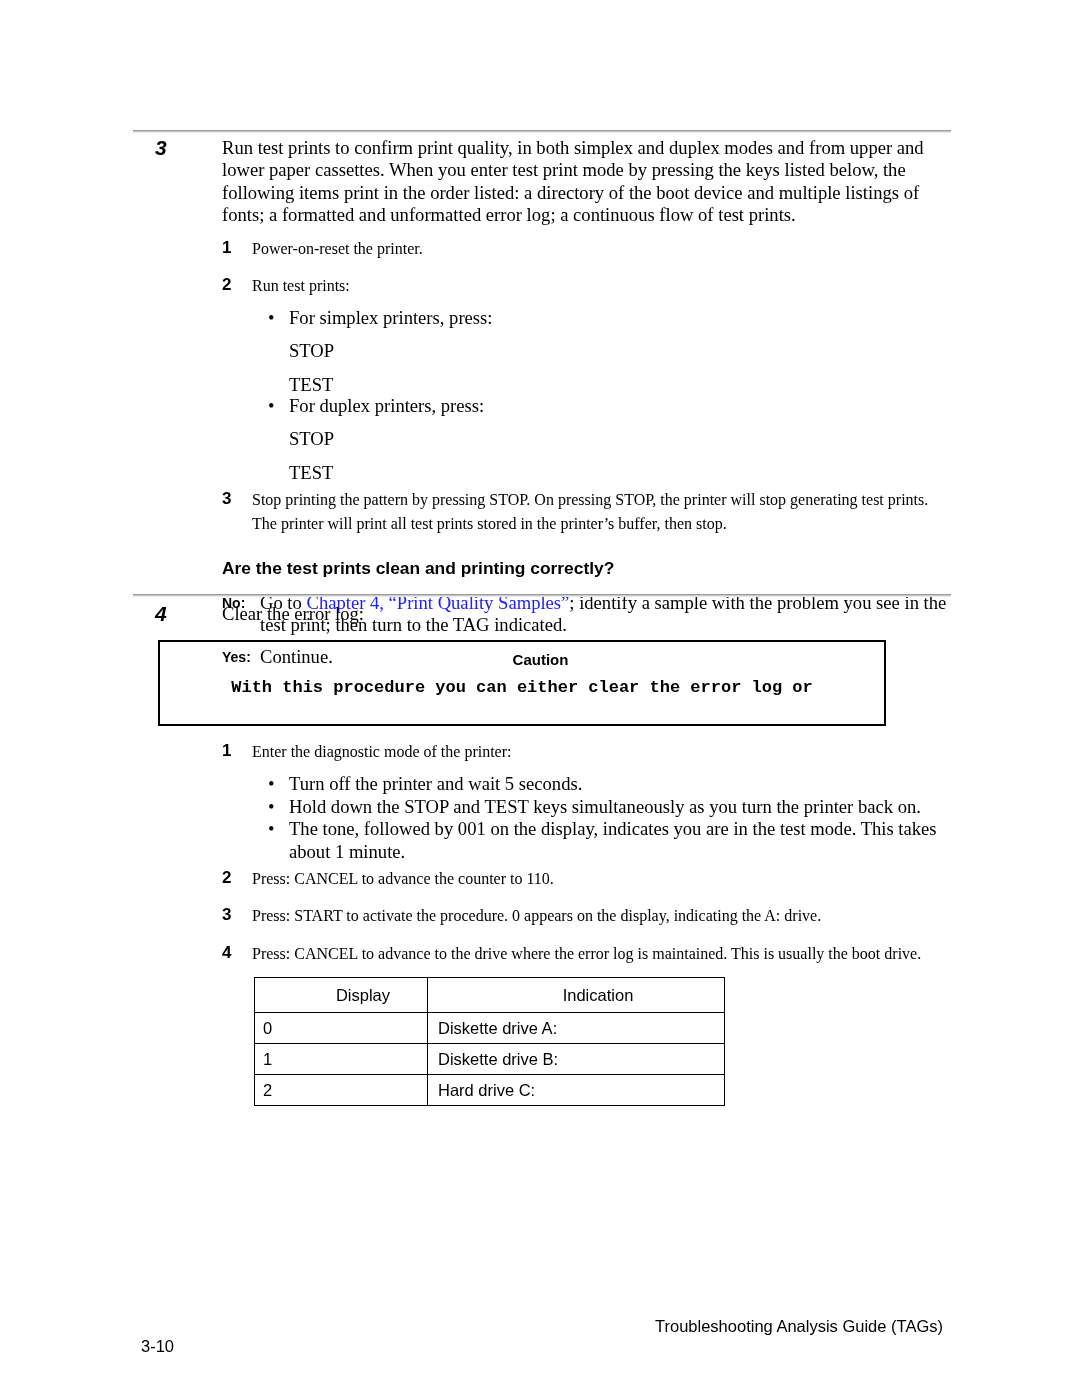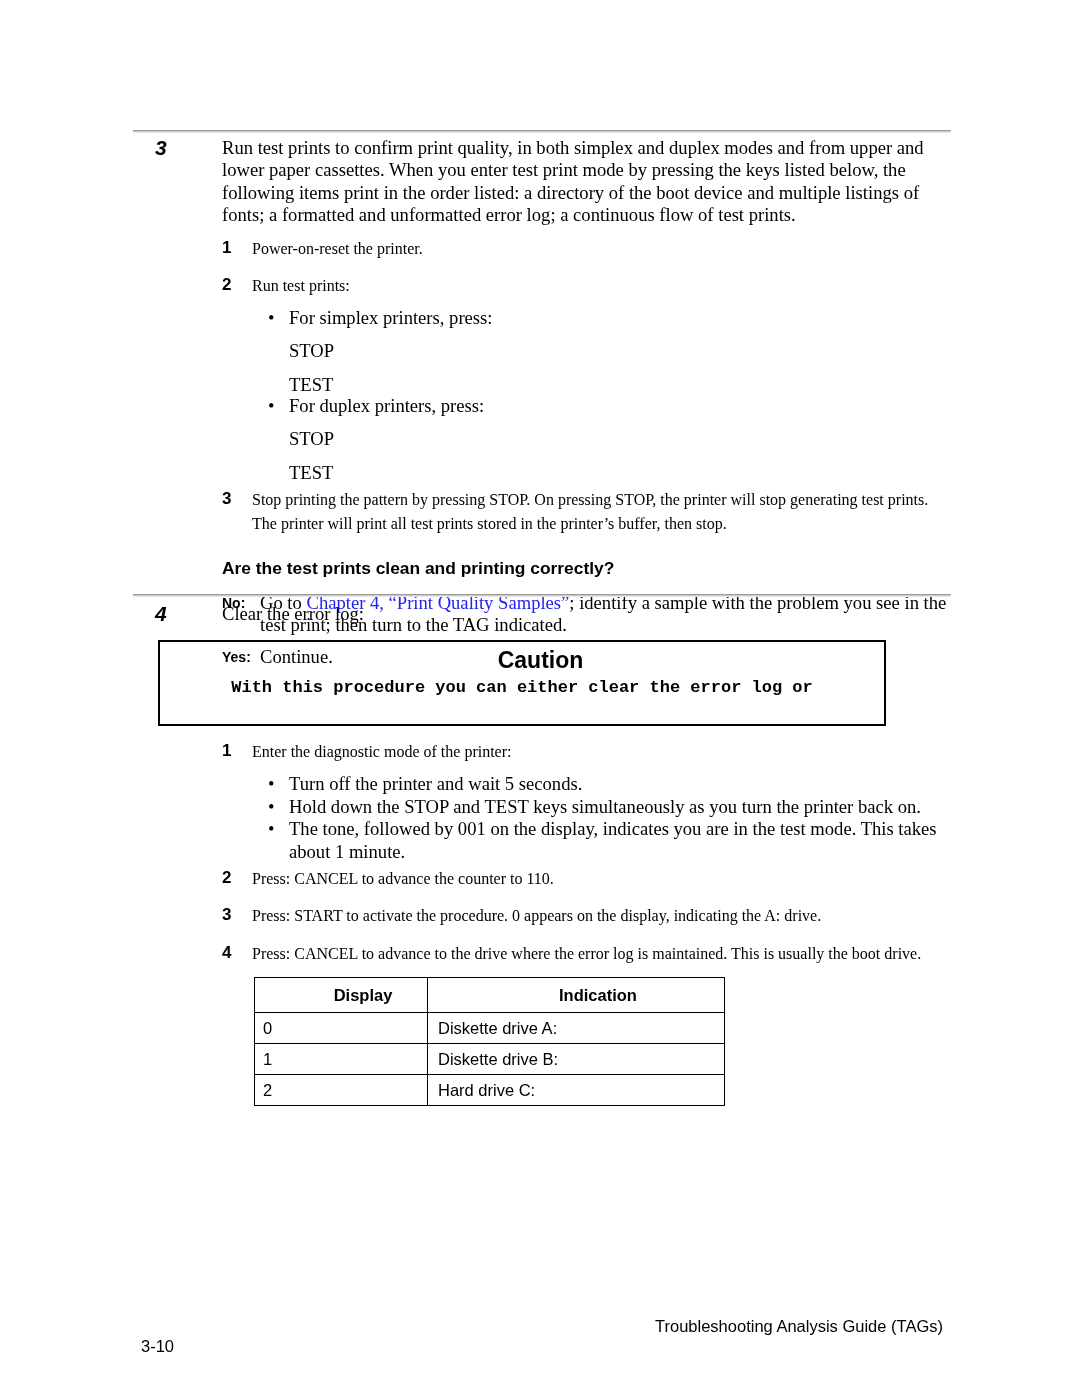--- a/index.html
+++ b/index.html
@@ -134,21 +134,21 @@
     height: 86px;
     border: 2px solid #000000;
     box-sizing: border-box;
     font-family: "Liberation Sans", "DejaVu Sans", sans-serif;
     font-weight: bold;
     text-align: center;
     padding-top: 7px;
     box-sizing: border-box;
   }
   .caution-title {
-    font-size: 23px;
+    font-size: 15px;
     line-height: 22px;
     margin-left: 37px;
   }
   .caution-text {
     font-size: 17px;
     line-height: 24px;
     margin-top: 5px;
     font-family: Liberation Mono, monospace;
   }
 
@@ -161,21 +161,21 @@
     font-family: "Liberation Sans", "DejaVu Sans", sans-serif;
     font-size: 16.5px;
   }
   .drive-table td, .drive-table th {
     border: 1.5px solid #000000;
     padding: 0;
     height: 30px;
     vertical-align: middle;
   }
   .drive-table th {
-    font-weight: bold;
+    font-weight: normal;
     text-align: center;
     height: 34px;
     padding-left: 44px;
   }
   .drive-table .c-display { width: 128px; }
   .drive-table .c-ind { width: 252px; }
   .drive-table td.c-display { padding-left: 8px; text-align: left; }
   .drive-table td.c-ind { padding-left: 10px; text-align: left; }
 
   

